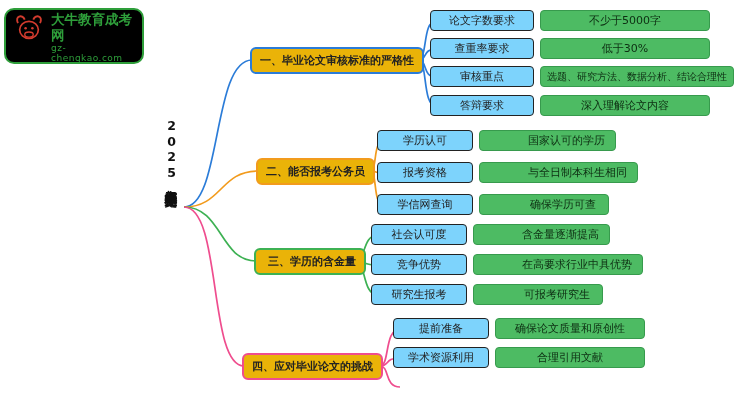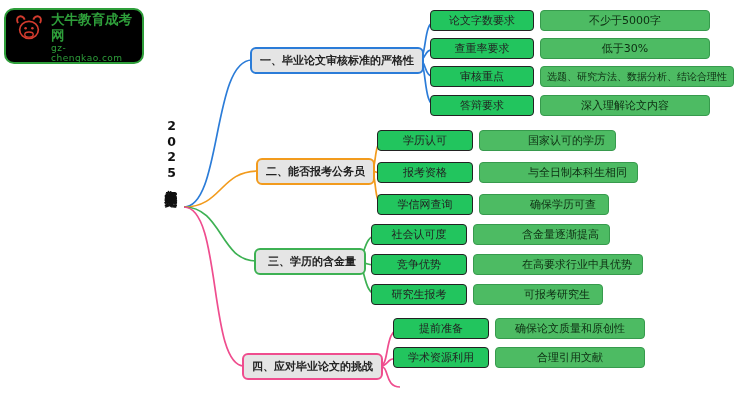--- a/index.html
+++ b/index.html
@@ -25,33 +25,33 @@
   .logo-title{color:#2e9e3a;font-weight:bold;font-size:13.5px;}
   .logo-sub{color:#2e9e3a;font-size:9px;letter-spacing:.5px;}
 
   .root{
     position:absolute;left:162px;top:118px;height:188px;z-index:2;
     writing-mode:vertical-rl;text-orientation:upright;
     font-size:12.5px;font-weight:600;color:#111;letter-spacing:.5px;
   }
 
   .branch{
-    position:absolute;z-index:2;box-sizing:border-box;background:#e5e5e5;
+    position:absolute;z-index:2;box-sizing:border-box;background:#eab308;
     border:2px solid;border-radius:6px;padding:4px 8px;
     font-size:11px;font-weight:bold;color:#222;white-space:nowrap;
     display:flex;align-items:center;justify-content:center;
   }
   .bd-blue{border-color:#2b7cd8;}
   .bd-orange{border-color:#f29b1d;}
   .bd-green{border-color:#3db153;}
   .bd-pink{border-color:#ef4d8e;}
 
   .row{position:absolute;display:flex;gap:6px;align-items:stretch;z-index:2;}
   .lbl{
-    background:#22c55e;border:1.5px solid;border-radius:4px;
+    background:#7dd3fc;border:1.5px solid;border-radius:4px;
     font-size:11px;color:#222;padding:2px 8px;min-width:104px;box-sizing:border-box;
     display:flex;align-items:center;justify-content:center;white-space:nowrap;
   }
   .val{
     background:#4dbb63;border:1.5px solid #379a4d;border-radius:4px;
     font-size:11px;color:#0d2e12;padding:2px 10px;min-width:150px;box-sizing:border-box;
     display:flex;align-items:center;justify-content:center;white-space:nowrap;
   }
   .val.small{font-size:10px;min-width:0;padding:2px 6px;}
   .val.w170{min-width:170px;}

